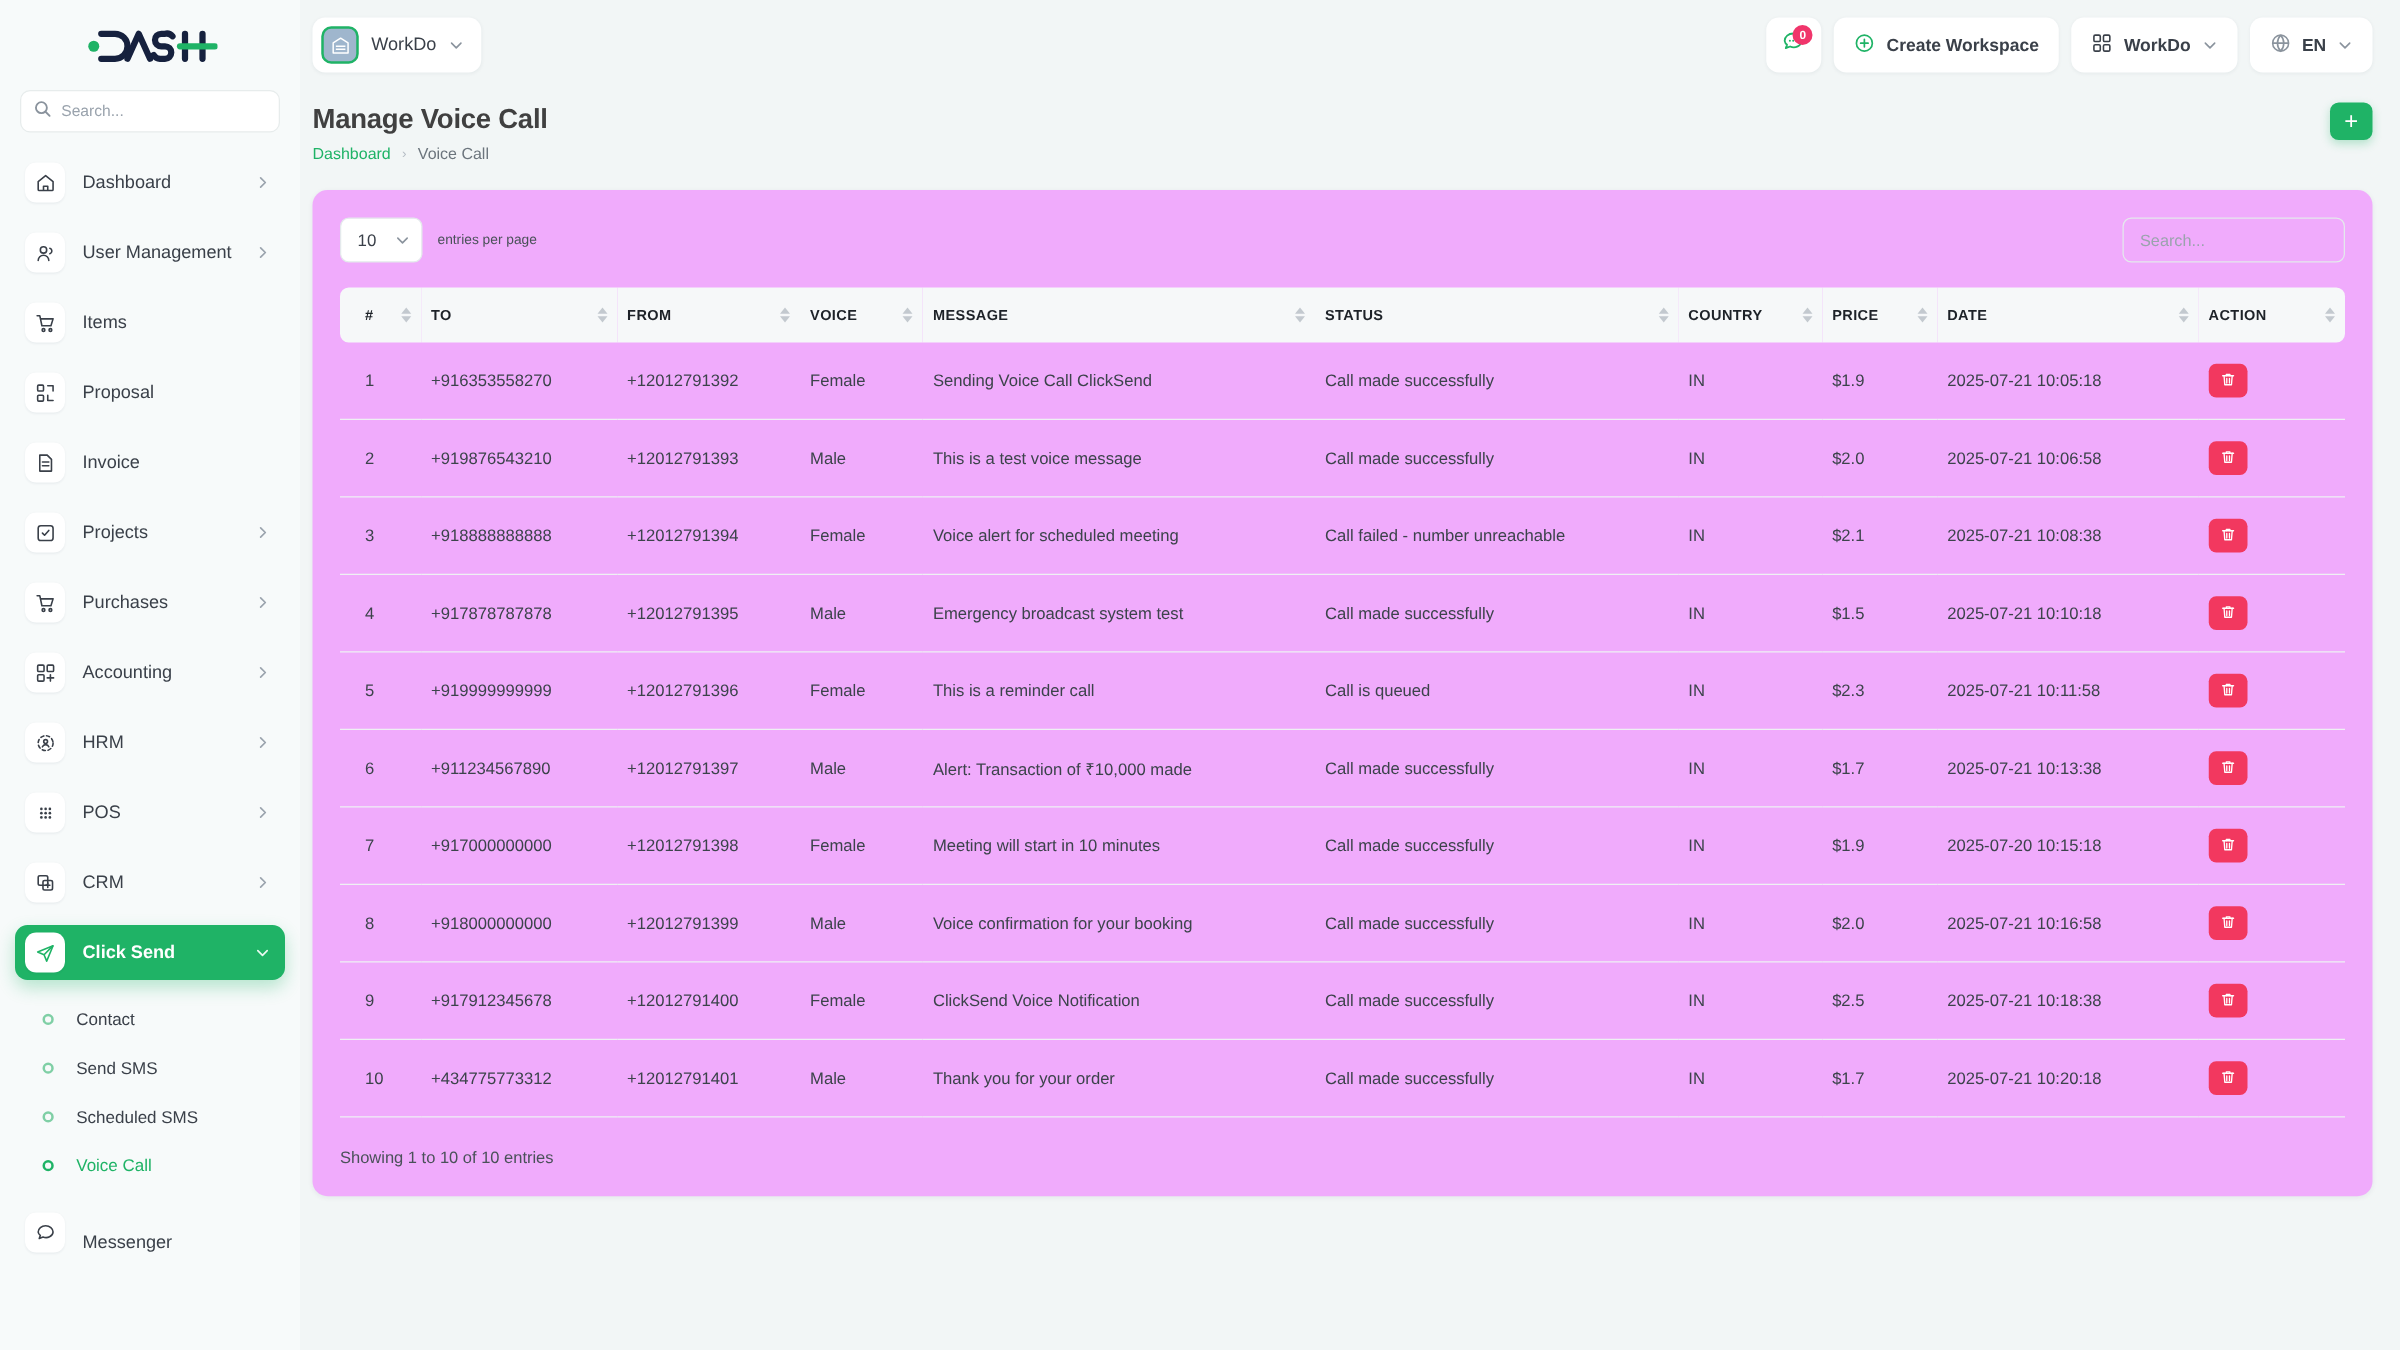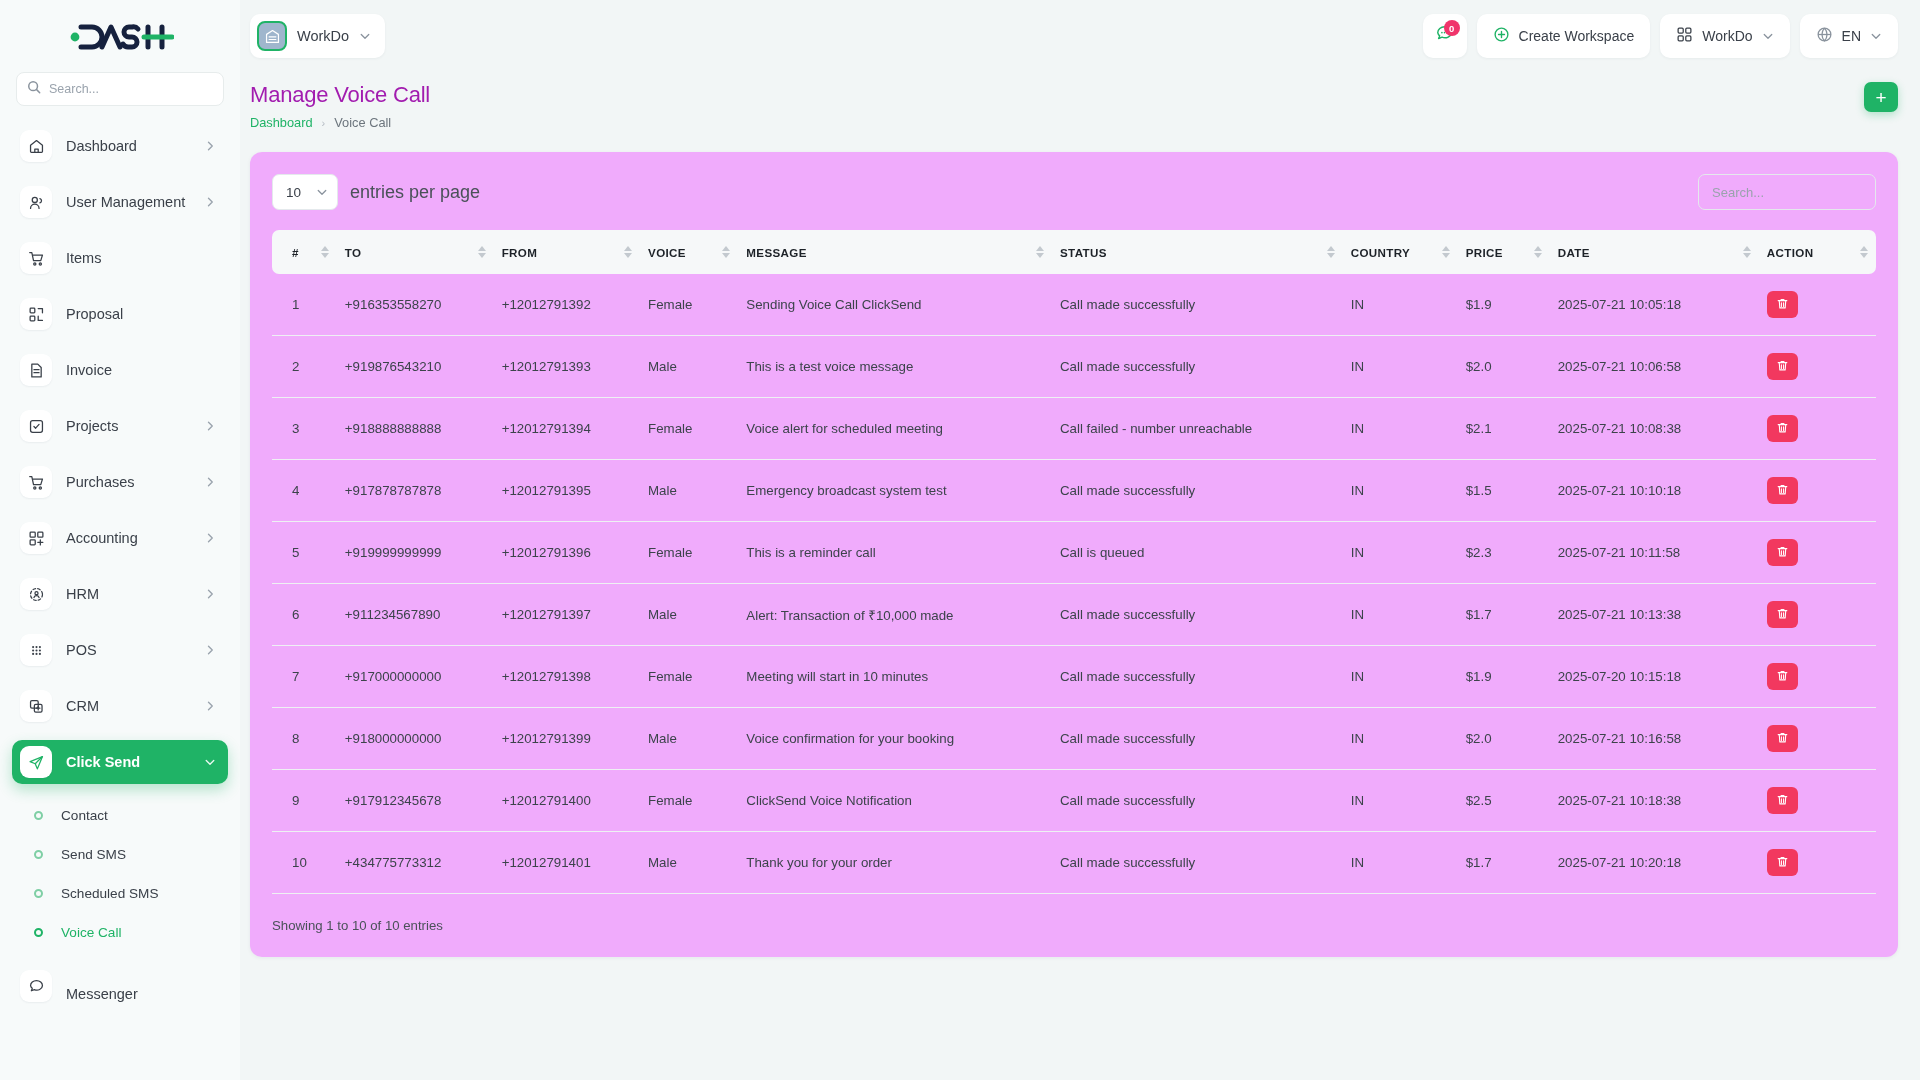--- a/index.html
+++ b/index.html
@@ -119,26 +119,27 @@
     border-radius: 9px; background: #f0356b; color: #fff;
     font-size: 9.5px; font-weight: 700;
     display: flex; align-items: center; justify-content: center;
   }
   .pill-btn {
     height: 44px; border-radius: 10px; background: #fff;
     display: flex; align-items: center; gap: 9px;
     padding: 0 16px; cursor: pointer; font-size: 14px; color: #3a4049;
     box-shadow: 0 1px 3px rgba(20,40,60,.05);
     white-space: nowrap;
+    font-weight: bold;
   }
 
   
   .page-head { padding: 10px 22px 0 10px; }
   .page-head-inner { display: flex; align-items: flex-start; }
-  .page-title { font-size: 22px; font-weight: 400; color: #a21caf; letter-spacing: -.2px; }
+  .page-title { font-size: 22px; font-weight: 700; color: #404040; letter-spacing: -.2px; }
   .crumb { margin-top: 7px; font-size: 12.8px; display: flex; align-items: center; gap: 9px; }
   .crumb a { color: #1fb366; text-decoration: none; cursor: pointer; }
   .crumb .sep { color: #b5bcc4; font-size: 11px; }
   .crumb .cur { color: #6c757d; }
   .add-btn {
     margin-left: auto;
     width: 34px; height: 30px; border-radius: 7px;
     background: #1fb366; color: #fff;
     display: flex; align-items: center; justify-content: center;
     font-size: 19px; line-height: 1; cursor: pointer; font-weight: 400;
@@ -154,21 +155,21 @@
   }
   .card-top { display: flex; align-items: center; margin-bottom: 20px; }
   .entries { display: flex; align-items: center; gap: 12px; }
   .select-box {
     height: 36px; min-width: 66px;
     border: 1px solid #e4e9ec; border-radius: 7px;
     display: flex; align-items: center; justify-content: space-between;
     padding: 0 9px 0 13px; gap: 10px;
     font-size: 13.5px; color: #3a4049; cursor: pointer; background: #fff;
   }
-  .entries-lbl { font-size: 18px; color: #4a5159; }
+  .entries-lbl { font-size: 11px; color: #4a5159; }
   .search-box {
     margin-left: auto;
     width: 178px; height: 36px;
     border: 1px solid #e4e9ec; border-radius: 7px;
     display: flex; align-items: center; padding: 0 13px;
   }
   .search-box input {
     border: none; outline: none; background: transparent; width: 100%;
     font-family: "Liberation Sans", sans-serif; font-size: 13px; color: #3a4049;
   }

